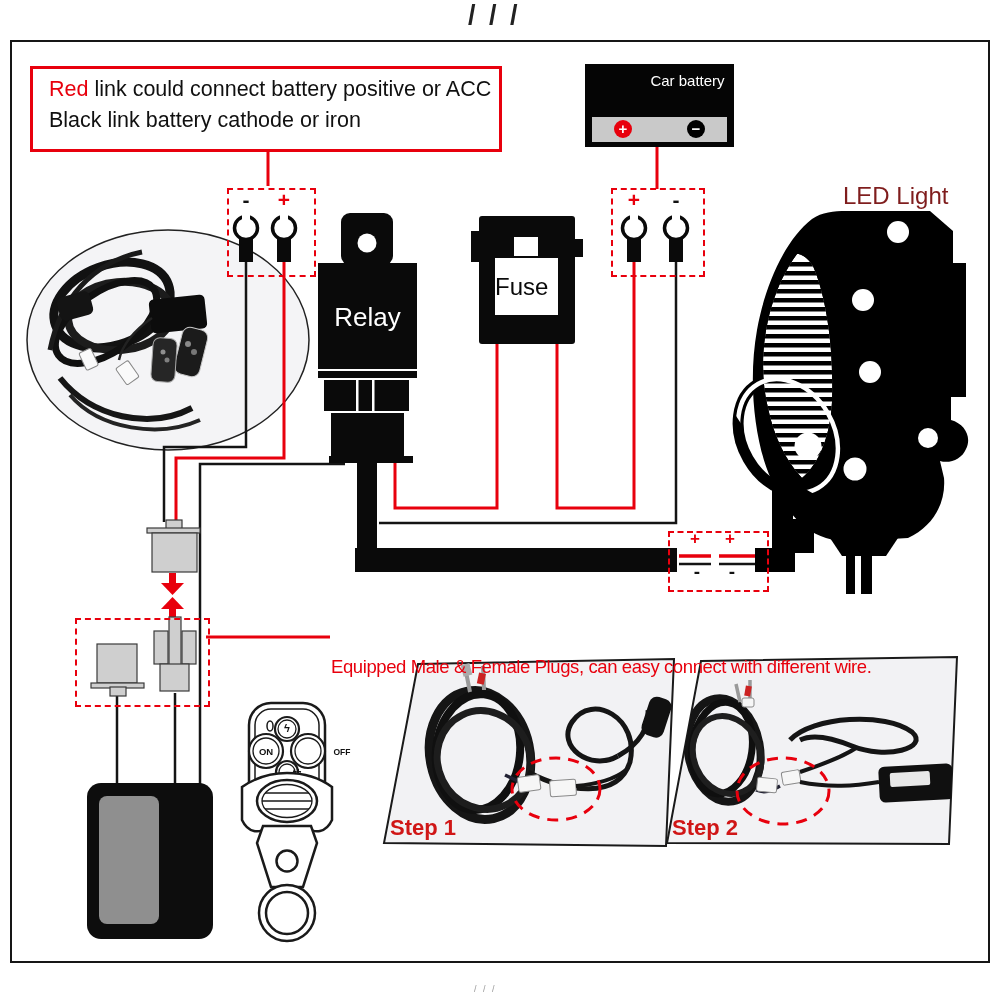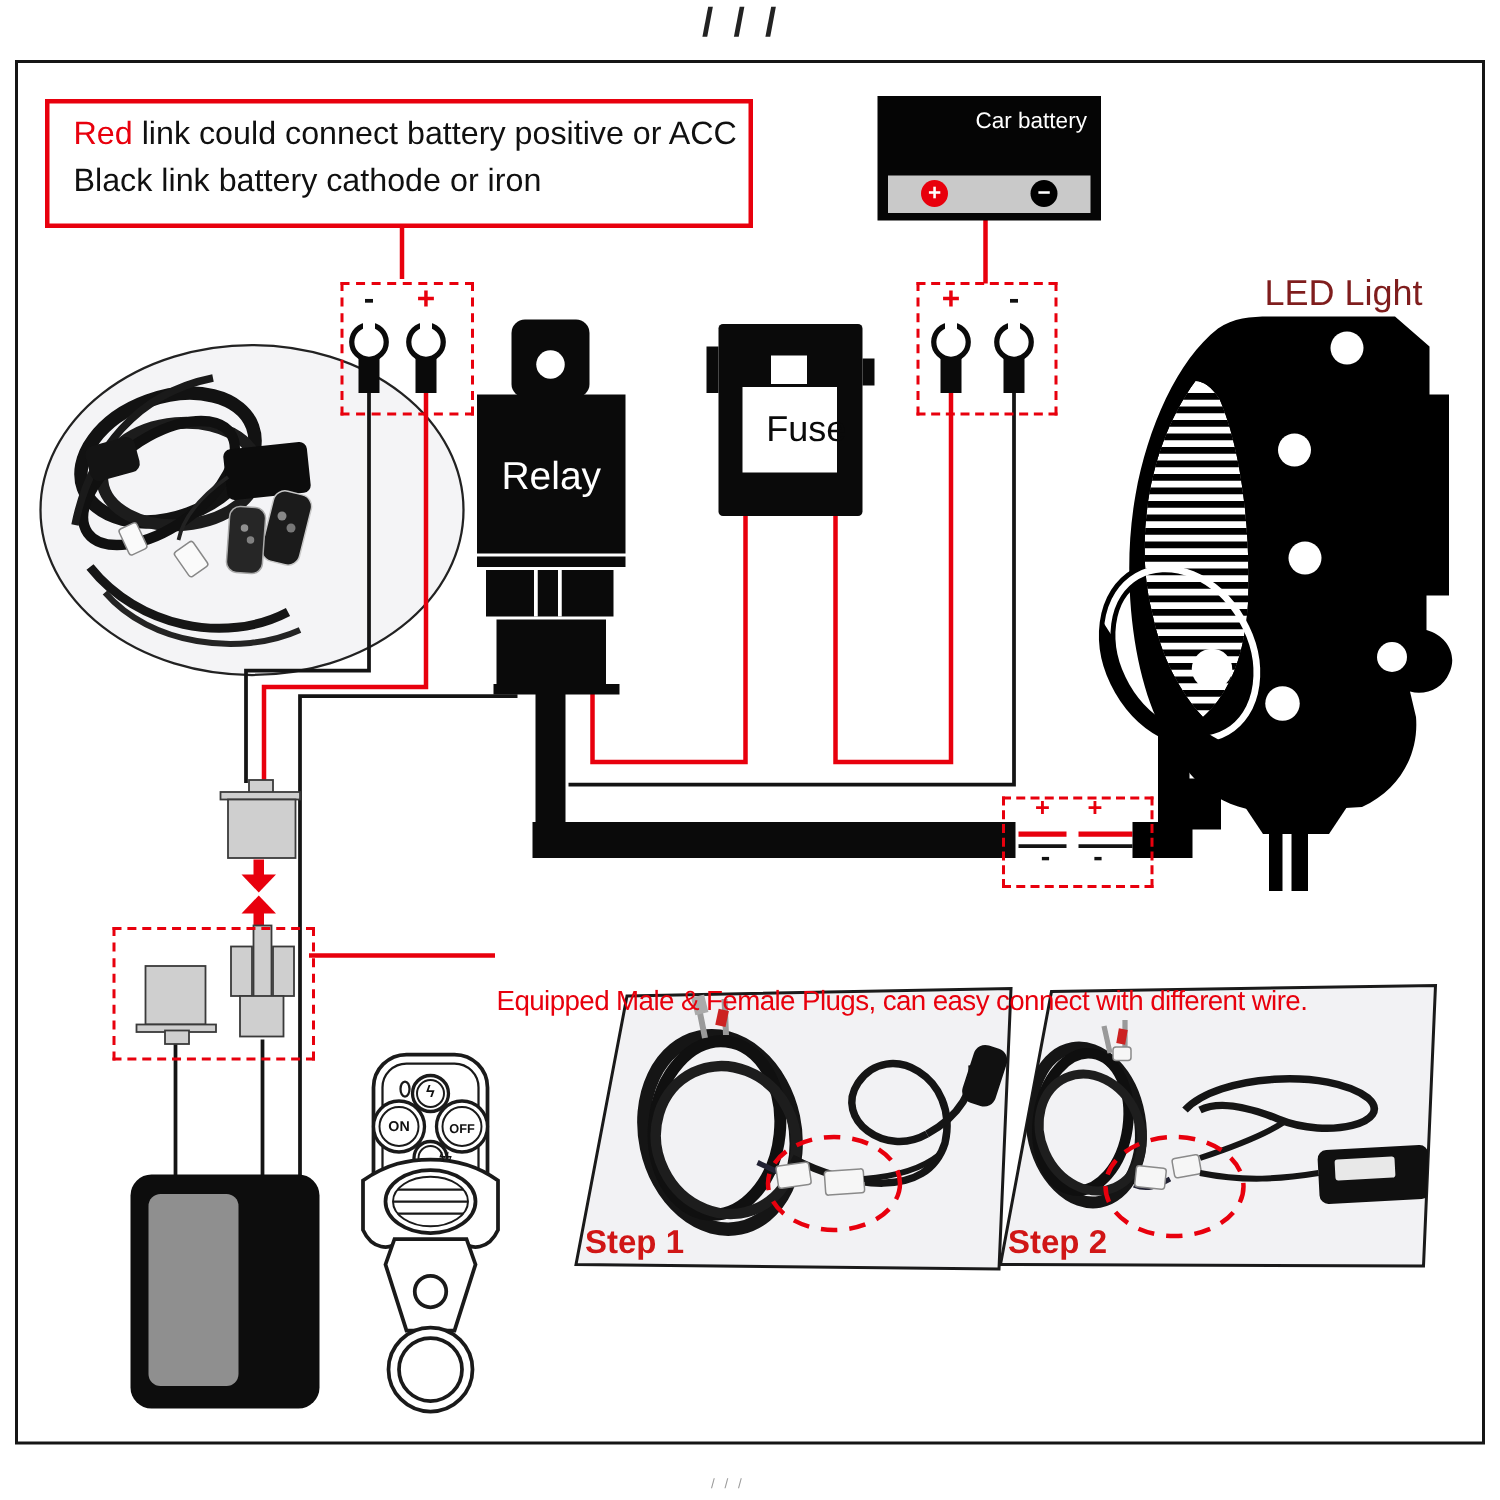--- a/index.html
+++ b/index.html
@@ -18,21 +18,21 @@
   .battery{left:585px;top:64px;width:149px;height:83px;background:#050505;}
   .battery-title{position:absolute;left:0;top:8px;width:100%;text-align:center;color:#fff;font-size:15px;margin-left:28px;}
   .battery-strip{position:absolute;left:7px;right:7px;bottom:5px;height:25px;background:#c9c9c9;}
   .pole{position:absolute;top:3px;width:18px;height:18px;border-radius:50%;color:#fff;
         font-size:15px;font-weight:bold;text-align:center;line-height:17px;}
   .pole.plus{left:22px;background:#e8000d;}
   .pole.minus{right:22px;background:#000;}
   .led-label{left:843px;top:182px;font-size:24px;color:#7f1d1d;}
   .tlabel{font-size:21px;font-weight:bold;width:20px;text-align:center;}
   .relay-label{left:318px;top:302px;width:99px;text-align:center;color:#fff;font-size:26px;}
-  .fuse-label{left:495px;top:273px;width:85px;text-align:center;color:#0a0a0a;font-size:24px;}
+  .fuse-label{left:495px;top:273px;width:85px;text-align:left;color:#0a0a0a;font-size:24px;}
   .equipped{left:331px;top:626px;width:625px;font-size:18.5px;letter-spacing:-0.4px;color:#e8000d;margin-top:30px;}
   .plugbox-sign{font-size:17px;font-weight:bold;width:18px;text-align:center;}
   .step-label{font-size:22px;font-weight:600;color:#d01616;}
   .install{left:382px;top:849px;font-size:23px;line-height:30.5px;color:#141414;}
   .rc-label{text-align:center;font-weight:bold;color:#111;}
 </style>
 </head>
 <body>
 
 <div id="stage">
@@ -319,21 +319,21 @@
 
   <div class="abs dashed" style="left:668px;top:531px;width:97px;height:57px;"></div>
   <div class="abs plugbox-sign red" style="left:686px;top:529px;">+</div>
   <div class="abs plugbox-sign red" style="left:721px;top:529px;">+</div>
   <div class="abs plugbox-sign" style="left:688px;top:561px;font-size:19px;">-</div>
   <div class="abs plugbox-sign" style="left:723px;top:561px;font-size:19px;">-</div>
 
   <div class="abs equipped">Equipped Male &amp; Female Plugs, can easy connect with different wire.</div>
 
   <div class="abs rc-label" style="left:251px;top:746px;width:30px;font-size:9.5px;">ON</div>
-  <div class="abs rc-label" style="left:293px;top:747px;width:30px;font-size:8.5px;">OFF</div>
+  <div class="abs rc-label" style="left:293px;top:747px;width:30px;font-size:8.5px;padding-left:34px;">OFF</div>
   <div class="abs rc-label" style="left:280px;top:722px;width:14px;font-size:11px;">ϟ</div>
   <div class="abs rc-label" style="left:279px;top:767px;width:36px;font-size:8px;">ϟϟ</div>
 
   <div class="abs step-label" style="left:390px;top:815px;">Step 1</div>
   <div class="abs step-label" style="left:672px;top:815px;">Step 2</div>
 
 
   <div class="abs bottom-marks">/ / /</div>
 </div>
 

